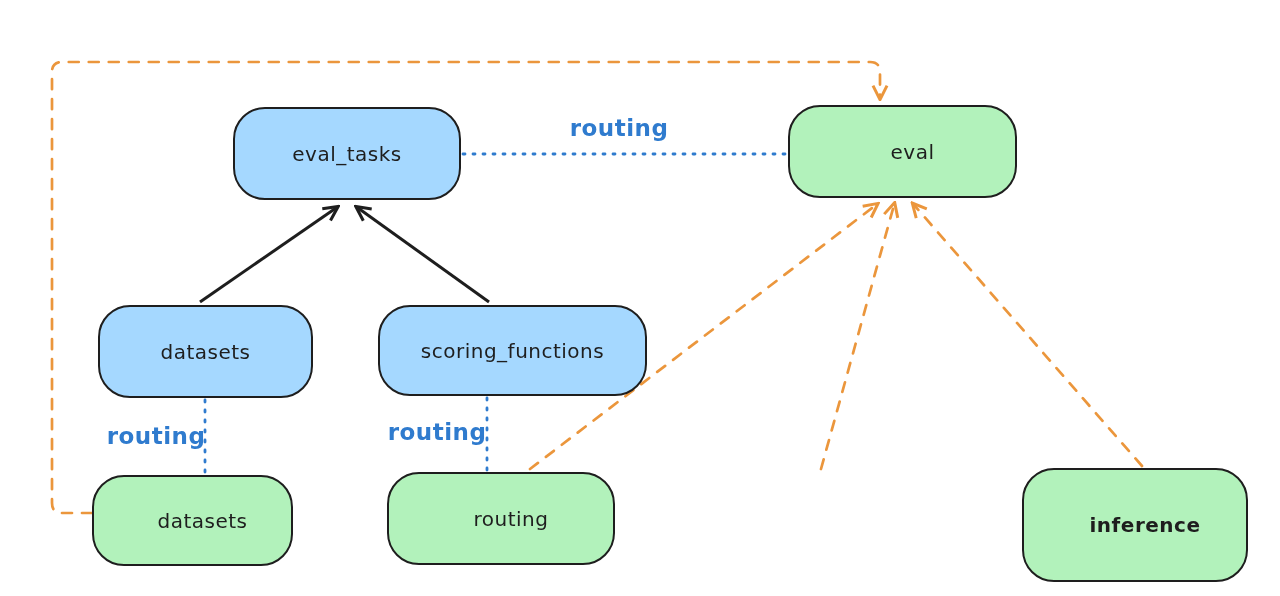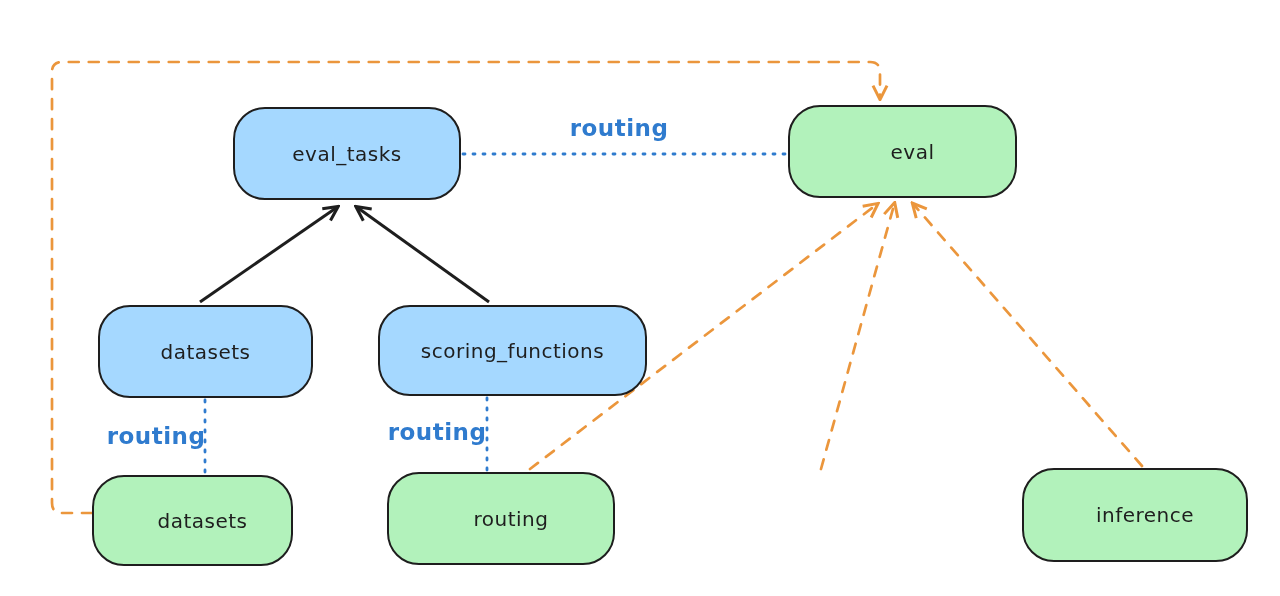--- a/index.html
+++ b/index.html
@@ -24,21 +24,21 @@
   .node.provider{background:var(--provider_fill);padding-left:20px;}
 
   
   #n-eval_tasks{left:233px;top:107px;width:228px;height:93px;}
   #n-eval{left:788px;top:105px;width:229px;height:93px;}
   #n-datasets{left:98px;top:305px;width:215px;height:93px;}
   #n-scoring_functions{left:378px;top:305px;width:269px;height:91px;}
   #n-datasetio{left:92px;top:475px;width:201px;height:91px;}
   #n-scoring{left:387px;top:472px;width:228px;height:93px;}
   #n-agents{left:707px;top:472px;width:231px;height:91px;}
-  #n-inference{left:1022px;top:468px;width:226px;height:94px;}
+  #n-inference{left:1022px;top:468px;width:226px;height:114px;font-weight:bold;}
 
   .routing-label{
     position:absolute;
     transform:translate(-50%,-50%);
     color:var(--routing_blue);
     font-size:23px;font-weight:bold;
     letter-spacing:0.5px;
     white-space:nowrap;
   }
   #rl-top{left:619px;top:128px;}

